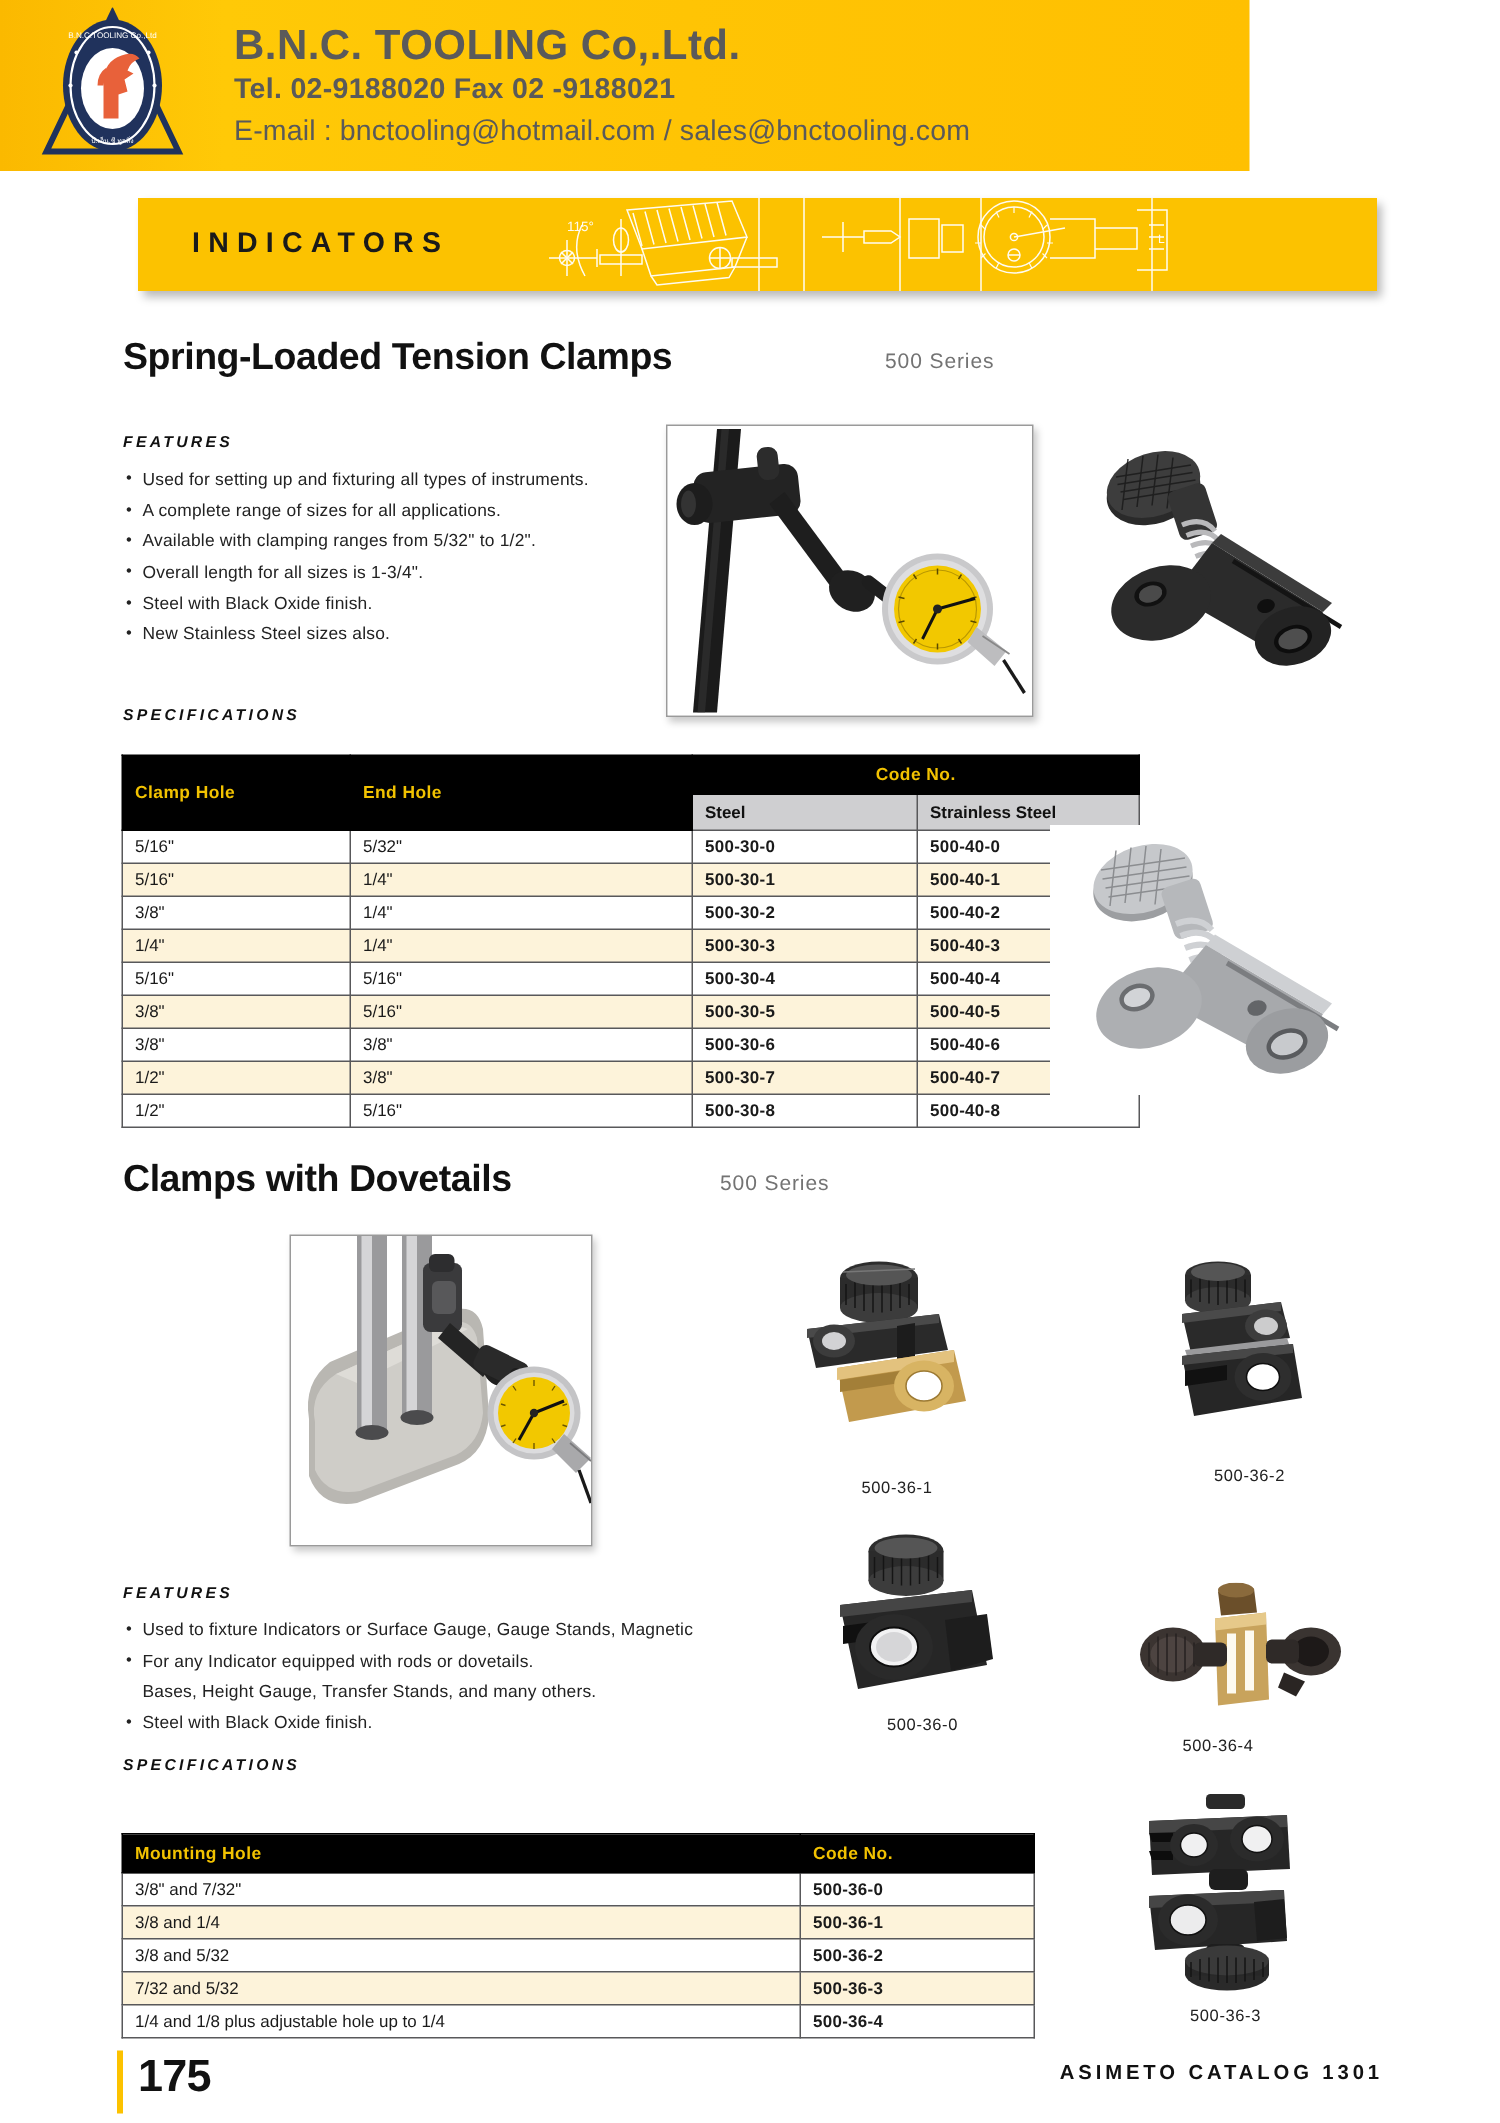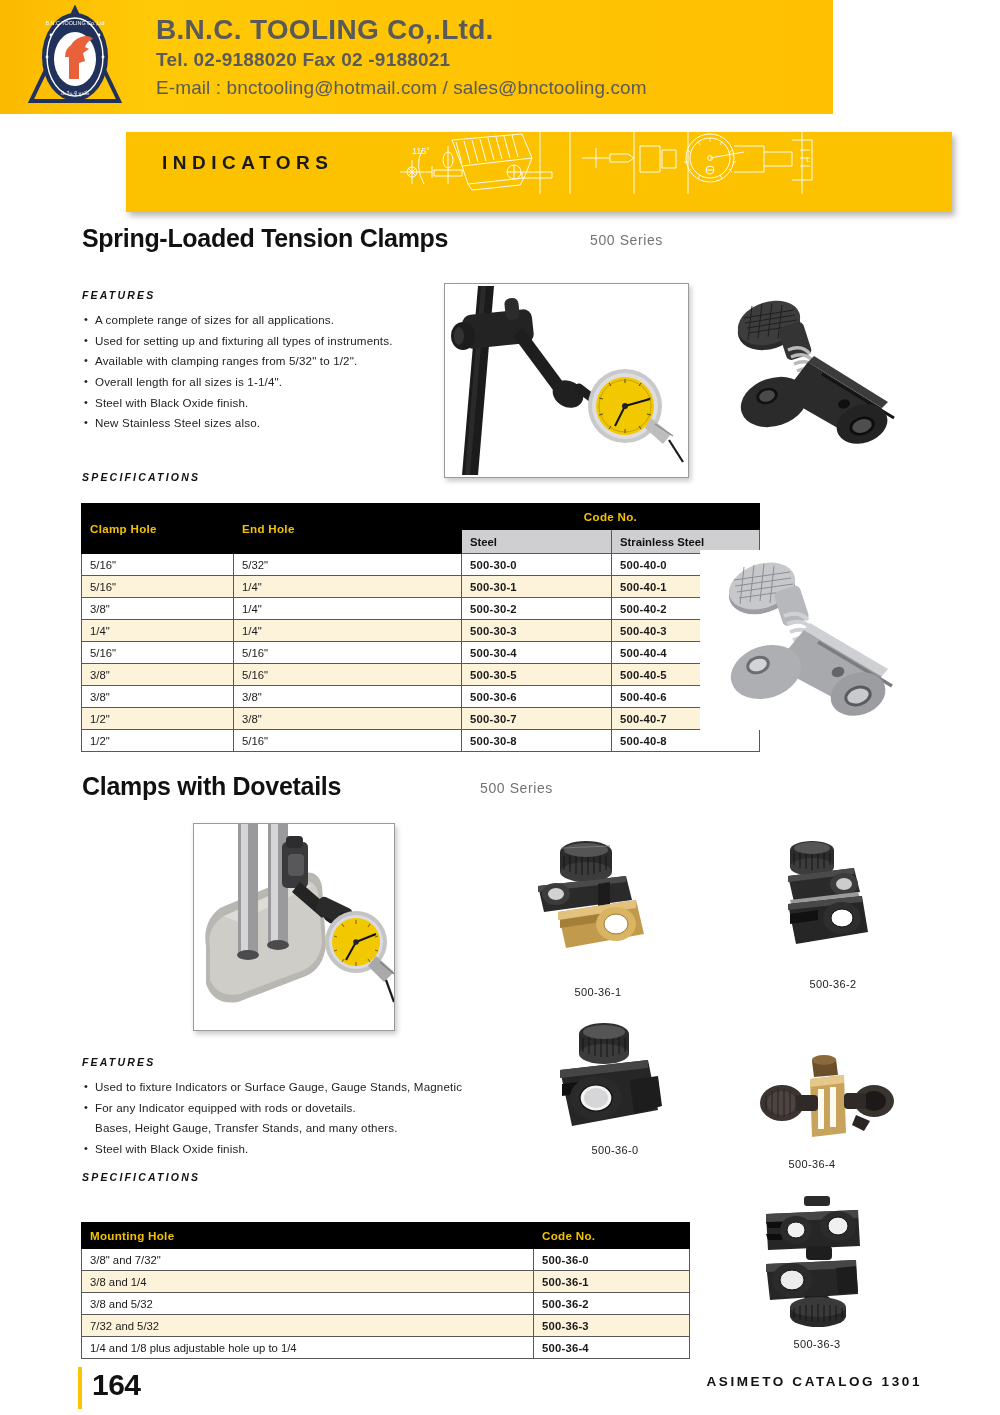--- a/index.html
+++ b/index.html
@@ -51,25 +51,24 @@
     font-weight: normal;
     color: #5a5a5a;
     line-height: 1.45;
     letter-spacing: 0.1px;
   }
 
   
   .cat-bar {
     position: absolute;
     left: 92px; top: 132px;
-    width: 826px; height: 80px;
+    width: 826px; height: 62px;
     background: #fcc200;
     box-shadow: 3px 4px 6px rgba(0,0,0,0.28);
     overflow: hidden;
-    margin-left: 34px;
   }
   .cat-bar-label {
     position: absolute;
     left: 36px; top: 20px;
     font-size: 19px;
     font-weight: bold;
     letter-spacing: 5.5px;
     color: #1a1a1a;
   }
   .cat-bar-art { position: absolute; right: 0; top: 0; width: 560px; height: 62px; }
@@ -265,24 +264,24 @@
   </svg>
   <div class="cat-bar-label">INDICATORS</div>
 </div>
 
 <div class="prod-heading" style="left:82px; top:224px;">Spring-Loaded Tension Clamps</div>
 <div class="prod-series" style="left:590px; top:232px;">500 Series</div>
 
 <div class="block-label" style="left:82px; top:289px;">FEATURES</div>
 
 <ul class="feature-list" style="left:84px; top:310px; width:340px;">
+  <li>Used for setting up and fixturing all types of instruments.</li>
   <li>A complete range of sizes for all applications.</li>
-  <li>Used for setting up and fixturing all types of instruments.</li>
   <li>Available with clamping ranges from 5/32" to 1/2".</li>
-  <li>Overall length for all sizes is 1-1/4".</li>
+  <li>Overall length for all sizes is 1-3/4".</li>
   <li>Steel with Black Oxide finish.</li>
   <li>New Stainless Steel sizes also.</li>
 </ul>
 
 <div class="photo-frame" style="left:444px; top:283px; width:245px; height:195px;">
   <svg width="243" height="193" viewBox="0 0 243 193">
     <rect width="243" height="193" fill="#ffffff"></rect>
     <path d="M33 2 L49 2 L33 191 L17 191 Z" fill="#1b1b1b"></path>
     <path d="M36 2 L41 2 L25 191 L20 191 Z" fill="#3a3a3a" opacity="0.5"></path>
     <rect x="18" y="28" width="70" height="34" rx="9" fill="#232323" transform="rotate(-6 53 45)"></rect>
@@ -661,14 +660,14 @@
     <g stroke="#141414" stroke-width="1">
       <path d="M46 116 L46 126 M52 114 L52 128 M58 113 L58 129 M64 113 L64 130
                M70 112 L70 130 M76 113 L76 130 M82 113 L82 129 M88 114 L88 128
                M94 116 L94 126"></path>
     </g>
   </svg>
 </div>
 <div class="caption" style="left:752px; top:1338px; width:130px;">500-36-3</div>
 
 <div class="footer-rule"></div>
-<div class="page-num">164</div>
+<div class="page-num">175</div>
 <div class="footer-cat">ASIMETO CATALOG 1301</div>
 
 </body></html>

